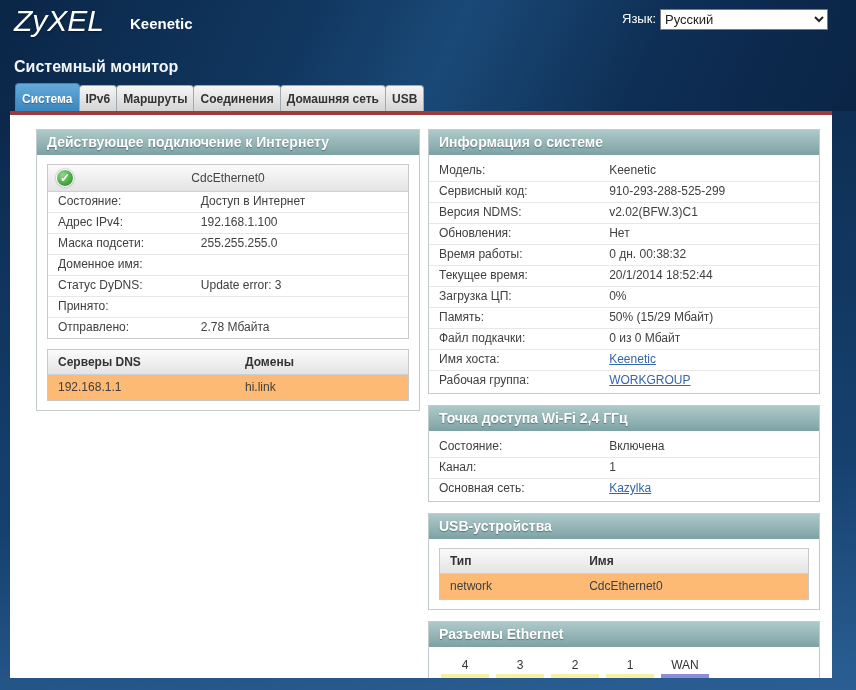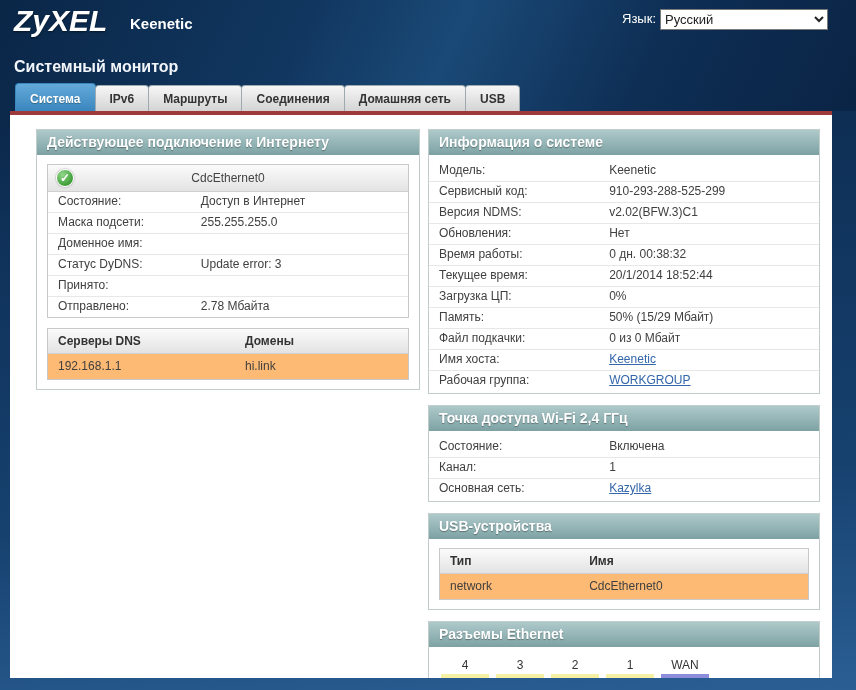--- a/index.html
+++ b/index.html
@@ -6,30 +6,30 @@
   html,body { margin:0; padding:0; }
   body {
     width:856px; height:690px; overflow:hidden;
     font-family:"Liberation Sans", sans-serif;
     background:linear-gradient(175deg,#081f3d 0%,#0f3158 30%,#16416f 70%,#2b5f94 100%);
   }
   
   .top { position:relative; height:111px;
     background:linear-gradient(115deg,#0a2647 0%,#113760 35%,#1a4977 52%,#0e2e54 75%,#0a2445 100%); }
   .logo { position:absolute; left:14px; top:4px; color:#fff; font-size:30px;
-    font-weight:bold; font-style:italic; letter-spacing:0; text-shadow:0 1px 2px rgba(0,0,0,.5); }
+    font-weight:normal; font-style:italic; letter-spacing:0; text-shadow:0 1px 2px rgba(0,0,0,.5); }
   .product { position:absolute; left:130px; top:15px; color:#fff; font-size:15px; font-weight:bold; }
   .lang { position:absolute; right:28px; top:9px; color:#fff; font-size:13px; }
   .lang select { width:168px; height:21px; font-size:13px; font-family:"Liberation Sans",sans-serif;
     border:1px solid #7a7a7a; background:#fff; color:#222; margin-left:4px; vertical-align:middle; }
   .page-title { position:absolute; left:14px; top:58px; color:#f2f6fa; font-size:16px; font-weight:bold;text-align:right; }
   .tabbar { position:absolute; left:15px; bottom:0; display:flex; align-items:flex-end; }
   .tab { border:1px solid #9daab0; border-bottom:none; border-radius:4px 4px 0 0;
     background:linear-gradient(#f6f6f6,#d4d4d4); color:#333; font-size:12px; font-weight:bold;
-    padding:6px 14px 5px; margin-right:0px; cursor:pointer; line-height:14px; }
+    padding:6px 6px 5px; margin-right:0px; cursor:pointer; line-height:14px; }
   .tab + .tab { margin-left:-1px; }
   .tab.active { background:linear-gradient(#63aada,#3a86bd); border-color:#3a86bd; color:#fff;
     padding-top:8px; text-shadow:0 1px 1px rgba(0,0,0,.3); }
   
   .content { margin:0 24px 0 10px; height:567px; background:#fff;
     border-top:4px solid #9e3a3a; padding:14px 12px 0 26px; overflow:hidden; }
   .cols { display:flex; gap:8px; }
   .col-left { width:384px; flex:none; }
   .col-right { flex:1; }
   .panel { border:1px solid #c3cccc; background:#fff; margin-bottom:11px; }
@@ -95,20 +95,24 @@
             <div class="conn-head">
               <span class="check-icon">✓</span>
               <span class="conn-name">CdcEthernet0</span>
             </div>
             <div>
                 <div class="kv-row">
                   <div class="kv-label">Состояние:</div>
                   <div class="kv-value">Доступ в Интернет</div>
                 </div>
                 <div class="kv-row">
+                  <div class="kv-label">Адрес IPv4:</div>
+                  <div class="kv-value">192.168.1.100</div>
+                </div>
+                <div class="kv-row">
                   <div class="kv-label">Маска подсети:</div>
                   <div class="kv-value">255.255.255.0</div>
                 </div>
                 <div class="kv-row">
                   <div class="kv-label">Доменное имя:</div>
                   <div class="kv-value"></div>
                 </div>
                 <div class="kv-row">
                   <div class="kv-label">Статус DyDNS:</div>
                   <div class="kv-value">Update error: 3</div>

